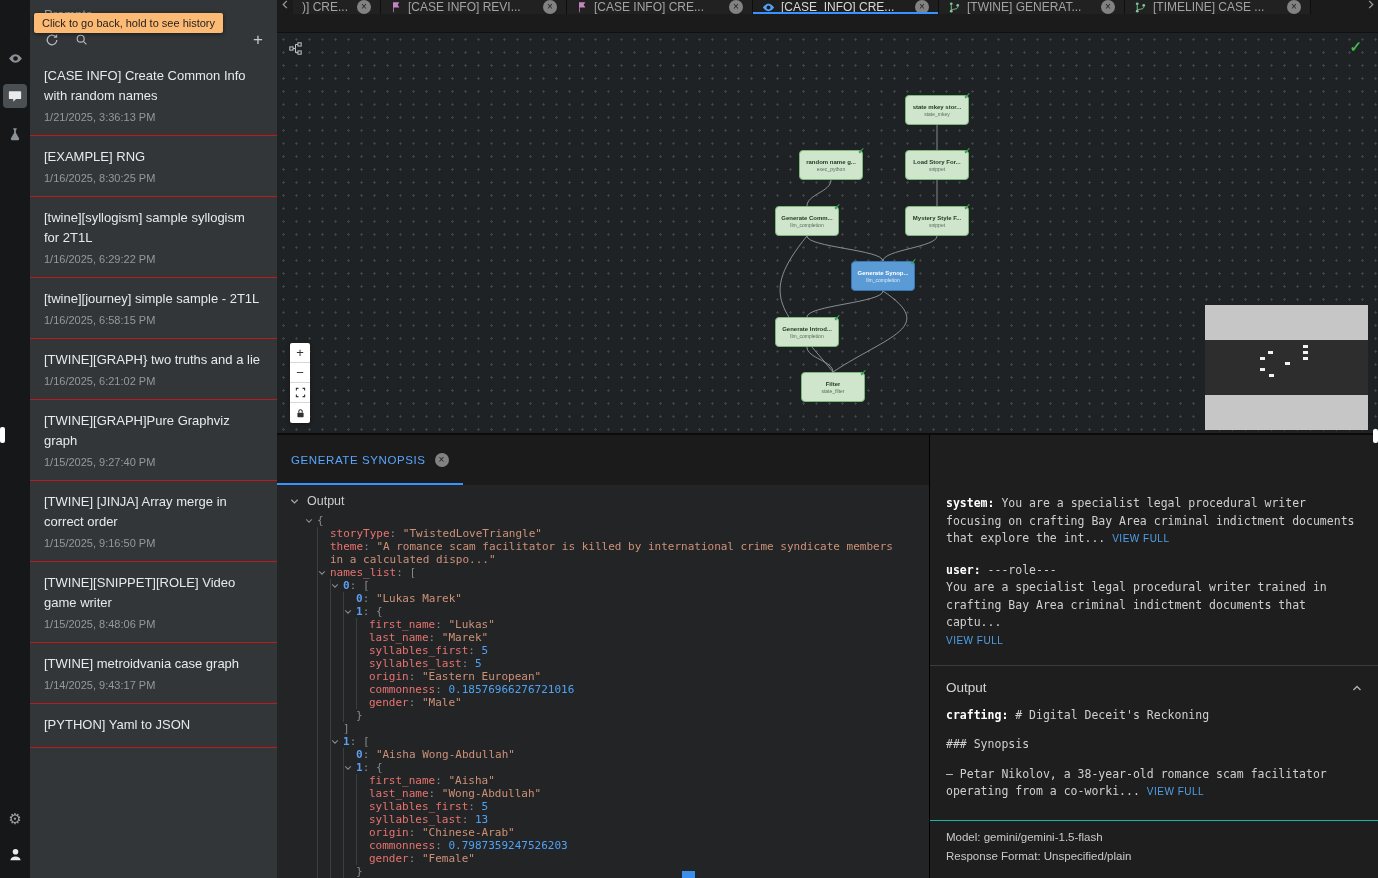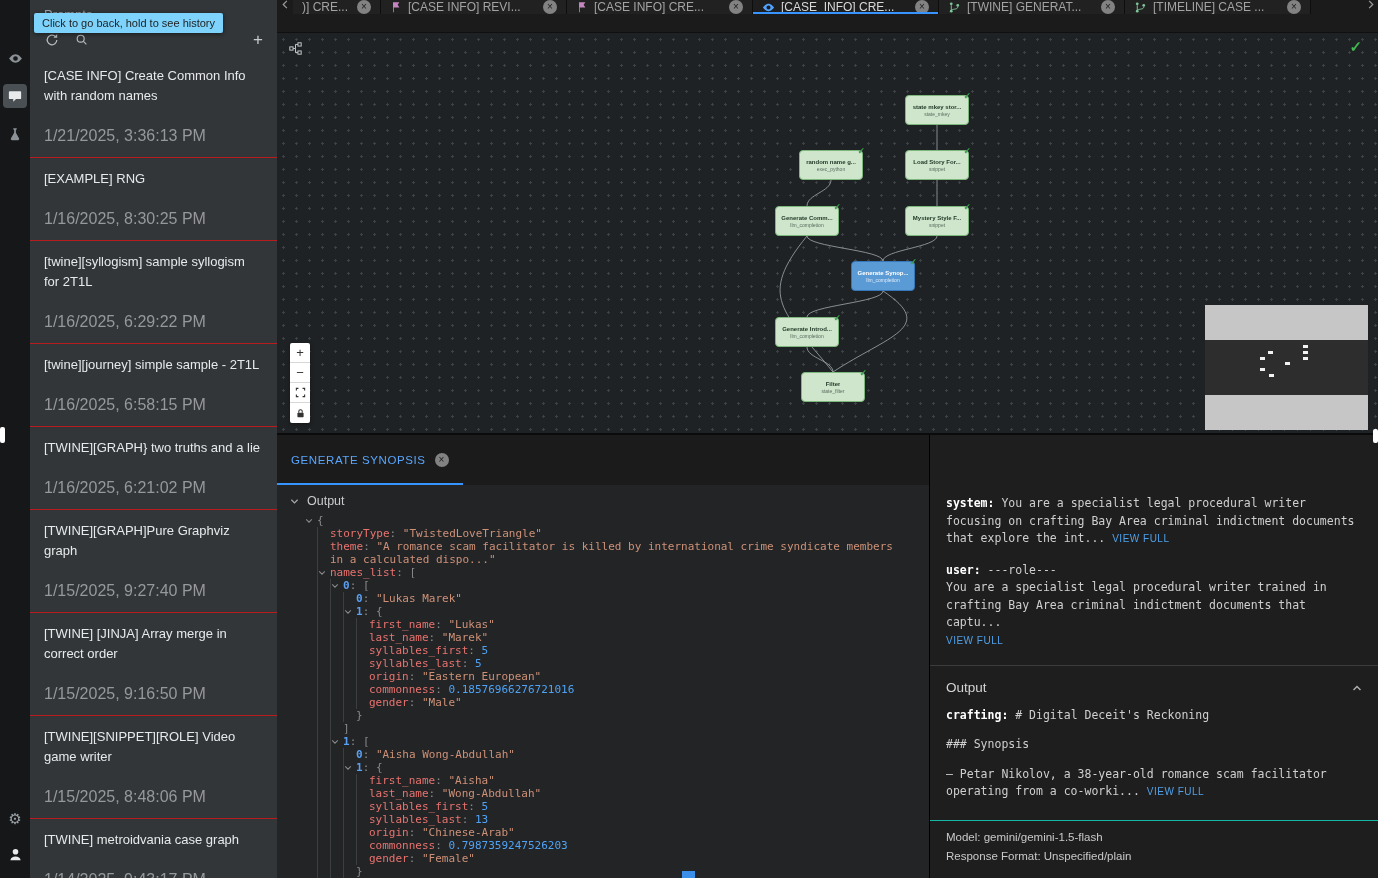--- a/index.html
+++ b/index.html
@@ -16,21 +16,21 @@
 
   
   .sidebar{position:absolute;left:30px;top:0;width:247px;height:100%;background:#323639;overflow:hidden;display:flex;flex-direction:column;z-index:10}
   .sidebar-title{padding:7px 14px 0;color:#9aa0a5;font-size:13px}
   .sidebar-toolbar{display:flex;align-items:center;gap:15px;padding:9px 14px 7px;color:#b6bbc0}
   .tool-icon{width:15px;height:15px;display:flex;align-items:center;justify-content:center;cursor:pointer}
   .add-btn{margin-left:auto;font-size:17px;color:#c7cbd0;line-height:1;cursor:pointer}
   .prompt-list{flex:1;overflow:hidden}
   .prompt-item{padding:11px 14px 12px;border-bottom:1px solid #b91c1c;cursor:pointer}
   .prompt-title{color:#e7e9ea;font-size:13px;line-height:20px}
-  .prompt-date{color:#96989b;font-size:16px;margin-top:21px}
+  .prompt-date{color:#96989b;font-size:11px;margin-top:5px}
 
   
   .main{position:absolute;left:277px;top:0;right:0;height:100%;display:flex;flex-direction:column}
 
   
   .tabbar{height:33px;background:#1b1b1b;display:flex;align-items:flex-start;border-bottom:1px solid #101010;flex:none}
   .tab-scroll{width:16px;display:flex;align-items:center;justify-content:center;color:#9a9a9a;cursor:pointer}
   .tabs{flex:1;display:flex;overflow:hidden}
   .tab{width:186px;flex:none;display:flex;align-items:center;gap:6px;padding:0 9px;border-right:1px solid #0e0e0e;font-size:12px;color:#a3a3a3;position:relative;background:#212121;cursor:pointer}
   .tab.partial{width:88px}
@@ -81,21 +81,21 @@
   .msg + .msg{margin-top:14px}
   .msg-label{font-weight:bold;color:#fff}
   .view-full{color:#4fa0e8;font-family:"Liberation Sans",sans-serif;font-size:10px;font-weight:normal;letter-spacing:.5px;cursor:pointer;white-space:nowrap}
   .hr{border-top:1px solid #3c3c3c;margin:16px -16px 0}
   .output-header{display:flex;align-items:center;padding:13px 0 10px;font-family:"Liberation Sans",sans-serif;font-size:13.5px;color:#d4d4d4}
   .output-header .chev{margin-left:auto;color:#b0b0b0;display:flex;cursor:pointer}
   .spacer12{height:12px}
   .br-footer{margin-top:auto;border-top:1px solid #14b8a6;margin-left:-16px;margin-right:-16px;padding:7px 16px 12px;font-family:"Liberation Sans",sans-serif;font-size:11.5px;line-height:19px;color:#c9c9c9}
 
   
-  .tooltip{position:absolute;left:34px;top:13px;background:#7dd3fc;color:#1e1e1e;font-size:11px;padding:4px 8px;border-radius:2px;z-index:50;box-shadow:0 1px 4px rgba(0,0,0,.5);white-space:nowrap}
+  .tooltip{position:absolute;left:34px;top:13px;background:#fdba74;color:#1e1e1e;font-size:11px;padding:4px 8px;border-radius:2px;z-index:50;box-shadow:0 1px 4px rgba(0,0,0,.5);white-space:nowrap}
   .handle-left{position:absolute;left:0;top:427px;width:5px;height:16px;background:#fff;border-radius:2px;z-index:40}
   .handle-right{position:absolute;right:0;top:429px;width:5px;height:14px;background:#fff;border-radius:2px;z-index:40}
   .handle-bottom{position:absolute;left:682px;bottom:0;width:13px;height:7px;background:#3b8eea;z-index:40}
 </style>
 </head>
 <body>
 
 <div class="app">
 
   <div class="rail">

